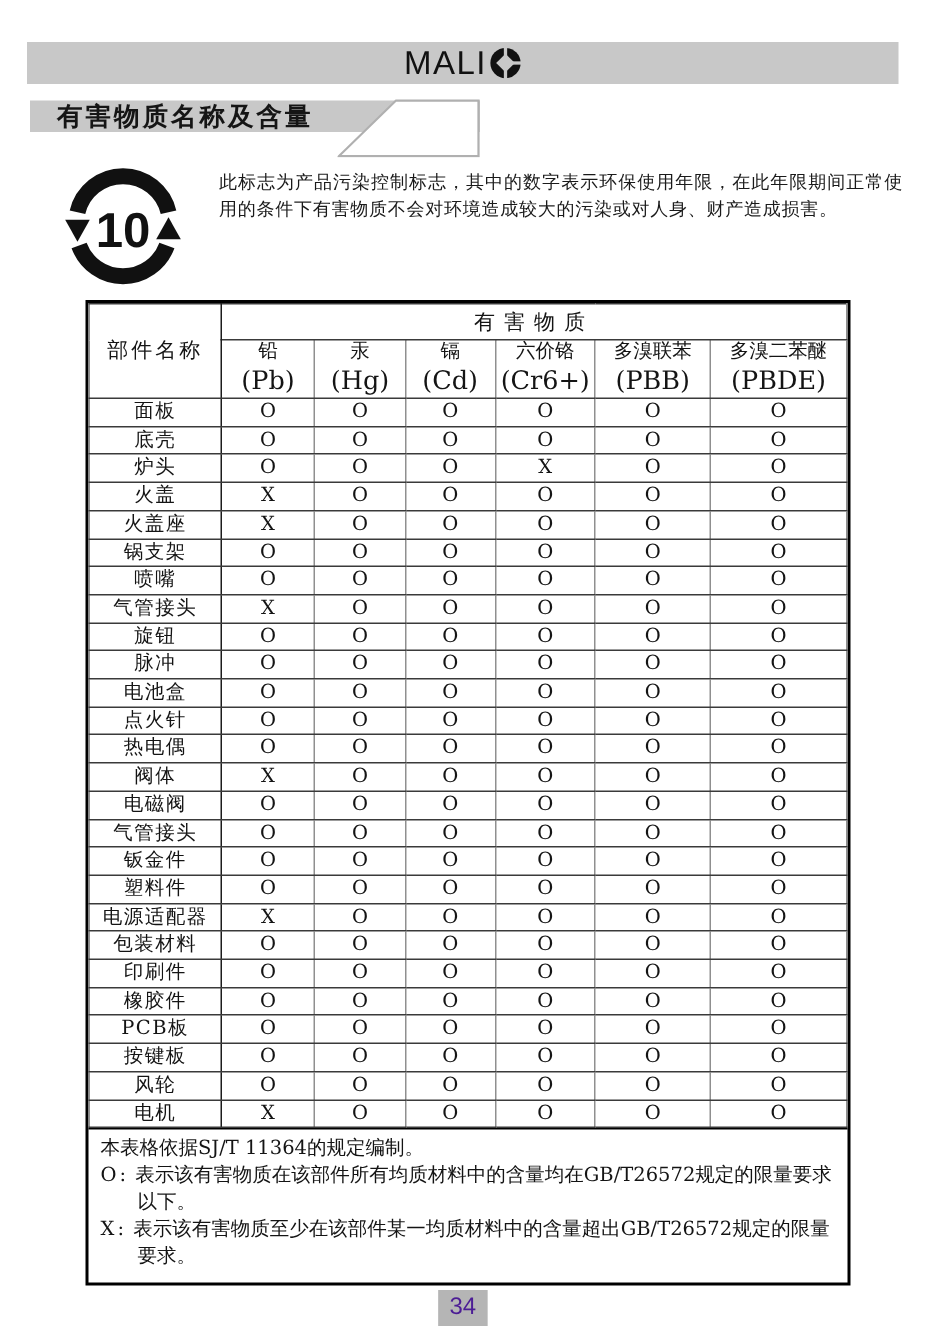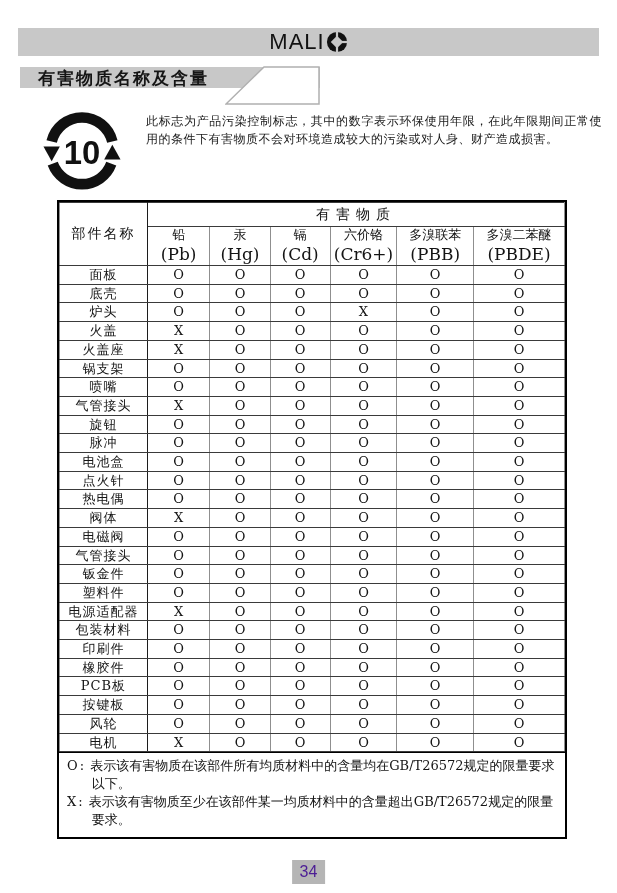--- a/index.html
+++ b/index.html
@@ -376,18 +376,19 @@
           <td>X</td>
           <td>O</td>
           <td>O</td>
           <td>O</td>
           <td>O</td>
           <td>O</td>
         </tr>
       </tbody>
   </table>
   <div class="notes">
+    <div class="note first"><span class="marker"></span><span>本表格依据SJ/T 11364的规定编制。</span></div>
     <div class="note"><span class="marker">O:</span> <span>表示该有害物质在该部件所有均质材料中的含量均在GB/T26572规定的限量要求以下。</span></div>
     <div class="note"><span class="marker">X:</span> <span>表示该有害物质至少在该部件某一均质材料中的含量超出GB/T26572规定的限量要求。</span></div>
   </div>
 </div>
 
 <div class="page-badge">34</div>
 
 </body></html>

